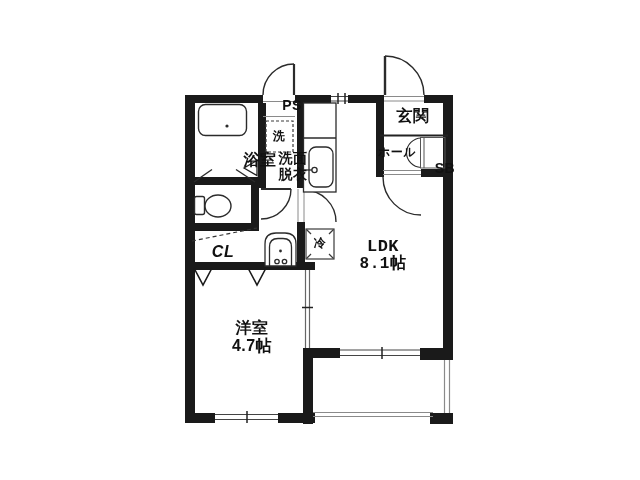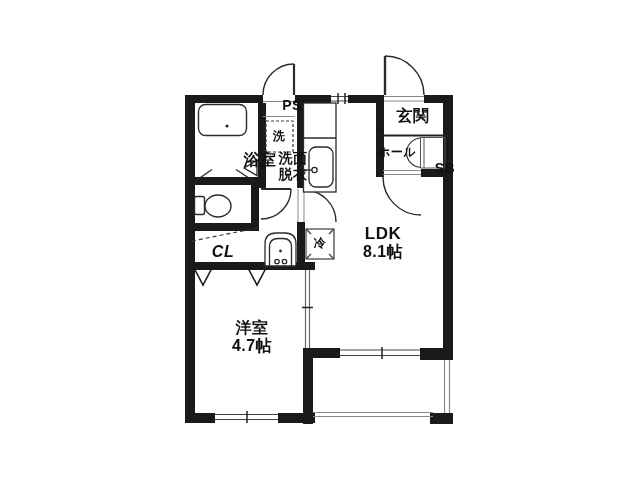--- a/index.html
+++ b/index.html
@@ -191,21 +191,21 @@
   <div class="lbl f15" style="left:413px;top:116px;">玄関</div>
 
   <div class="lbl f12" style="left:397px;top:153px;">ホール</div>
 
   <div class="lbl f14" style="left:433px;top:169px;">SB</div>
 
   <div class="lbl f15" style="left:223px;top:252px;font-style:italic;">CL</div>
 
   <div class="lbl f12" style="left:320px;top:244px;">冷</div>
 
-  <div class="lbl f17" style="left:383px;top:242px;">
+  <div class="lbl f17" style="left:383px;top:255px;font-family:Liberation Mono, monospace;">
     <div>LDK</div>
     <div class="sub f15">8.1帖</div>
   </div>
 
   <div class="lbl f16" style="left:252px;top:337px;">
     <div>洋室</div>
     <div class="sub f15">4.7帖</div>
   </div>
 
 

